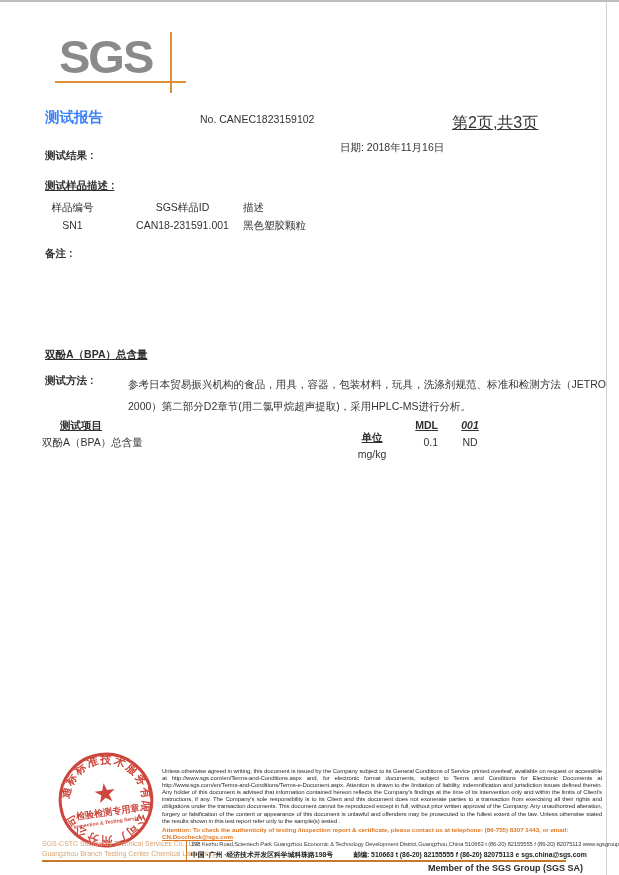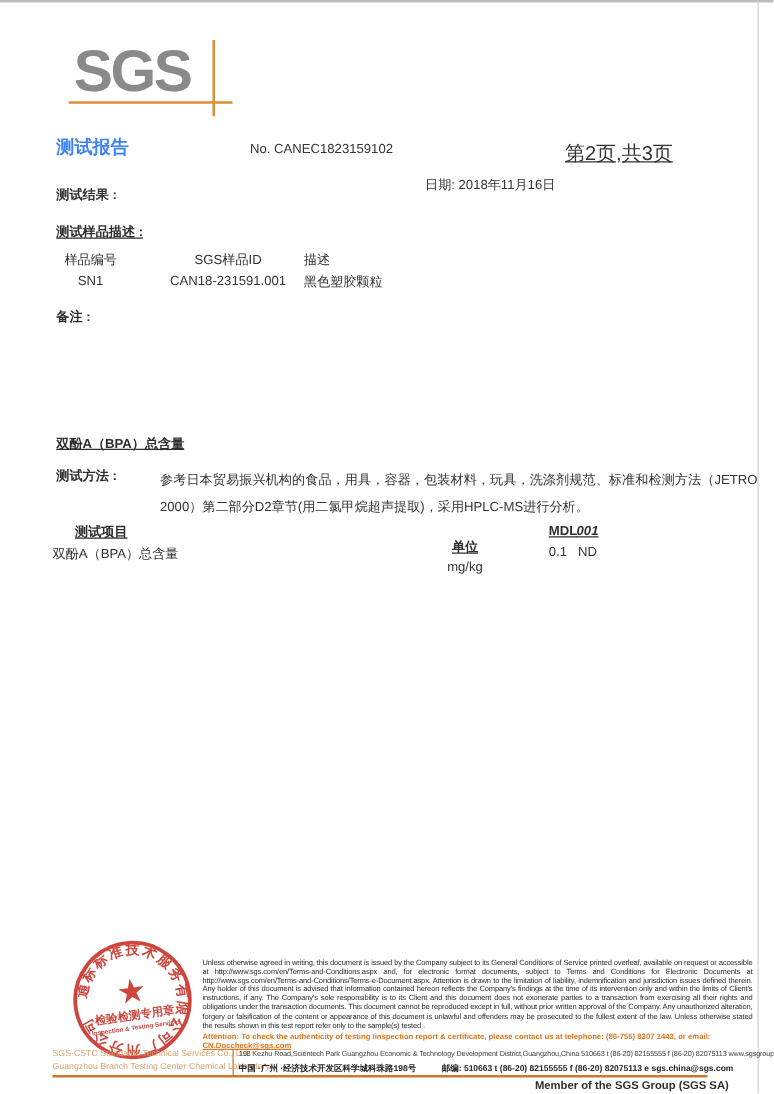--- a/index.html
+++ b/index.html
@@ -39,21 +39,21 @@
   .remarks-label { left:45px; top:247px; }
   .remarks-list { left:107px; top:259px; font-size:10.5px; color:#333; line-height:20.6px; }
 
   .bpa-heading { left:45px; top:348px; }
   .method-label { left:45px; top:374px; }
   .method-text { left:128px; top:374px; width:478px; font-size:10.5px; color:#333; line-height:21.5px; text-align:justify; }
 
   .t-item-h { left:60px; top:419px; }
   .t-item-v { left:42px; top:436px; font-size:10.5px; color:#333; }
   .t-unit { left:352px; width:40px; text-align:center;margin-top:12px; }
-  .t-mdl  { left:402px; width:36px; text-align:left;margin-left:37px; }
+  .t-mdl  { left:402px; width:36px; text-align:right; }
   .t-001  { left:452px; width:36px; text-align:center; }
   .t-head { top:419px; font-size:10.5px; font-weight:bold; color:#2f2f2f; }
   .t-val  { top:436px; font-size:10.5px; color:#333; }
 
   
   .stamp-svg { left:50px; top:744px; width:112px; height:112px; }
   .company1 { left:42px; top:840px; font-size:7px; color:#d8a472; white-space:nowrap; }
   .company2 { left:42px; top:850px; font-size:7px; color:#d8a472; white-space:nowrap; }
   .legal-block { left:162px; top:768px; width:440px; }
   .legal-text { font-size:6px; line-height:7.1px; text-align:justify; color:#2b2b2b; letter-spacing:-0.1px; }

